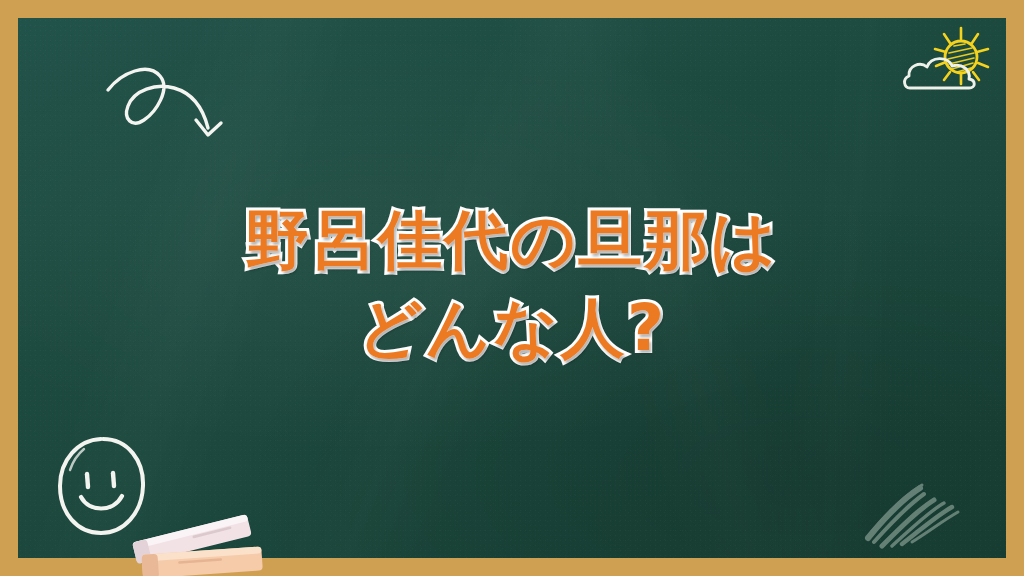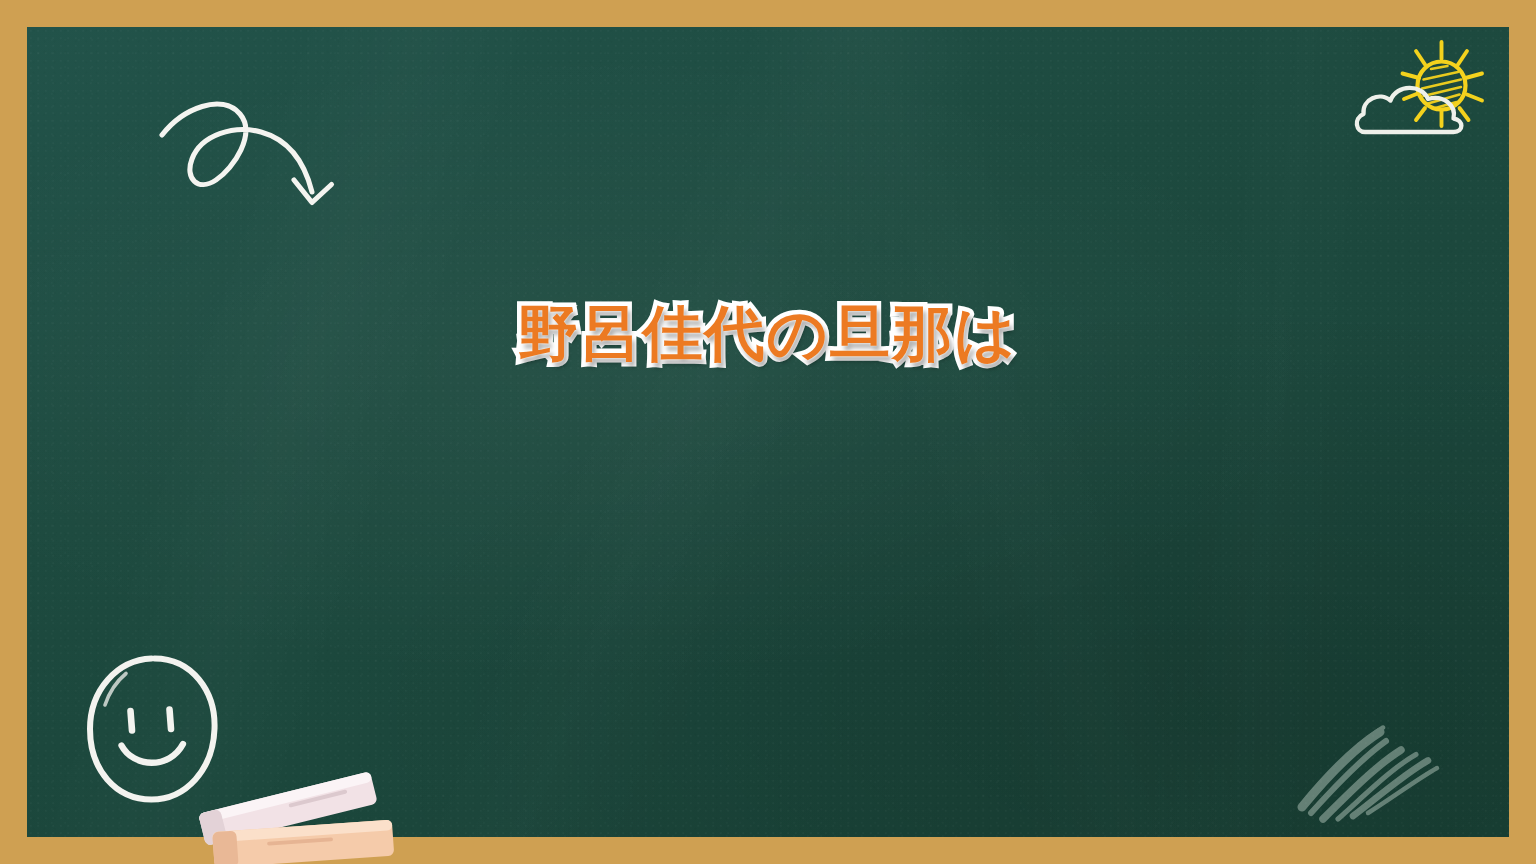--- a/index.html
+++ b/index.html
@@ -78,21 +78,21 @@
   .headline {
     position: absolute;
     left: 0;
     right: 0;
     top: 196px;
     z-index: 5;
     text-align: center;
     line-height: 1.38;
     font-family: "DejaVu Sans", "Liberation Sans", sans-serif;
     font-weight: 700;
-    font-size: 40px;
+    font-size: 64px;
     letter-spacing: 0.035em;
     color: #ec7a22;
     -webkit-text-stroke: 6px #ffffff;
     paint-order: stroke fill;
     text-shadow:
        0 0 1px #ffffff,
        2px 3px 3px rgba(0,0,0,0.30);
     white-space: nowrap;
     user-select: none;
   }
@@ -189,15 +189,16 @@
         <rect x="22" y="54" width="120" height="24" rx="4" fill="#f5cbaa"></rect>
         <rect x="22" y="54" width="120" height="7" rx="3.5" fill="#fbe0ca"></rect>
         <rect x="22" y="54" width="16" height="24" rx="4" fill="#e9b896"></rect>
         <rect x="58" y="63" width="44" height="2.6" rx="1.3" fill="#e6b493"></rect>
       </g>
     </svg>
   </div>
 
   <div class="headline">
     <span class="line">野呂佳代の旦那は</span>
+    <span class="line">どんな人?</span>
   </div>
 
 </div>
 
 </body></html>

